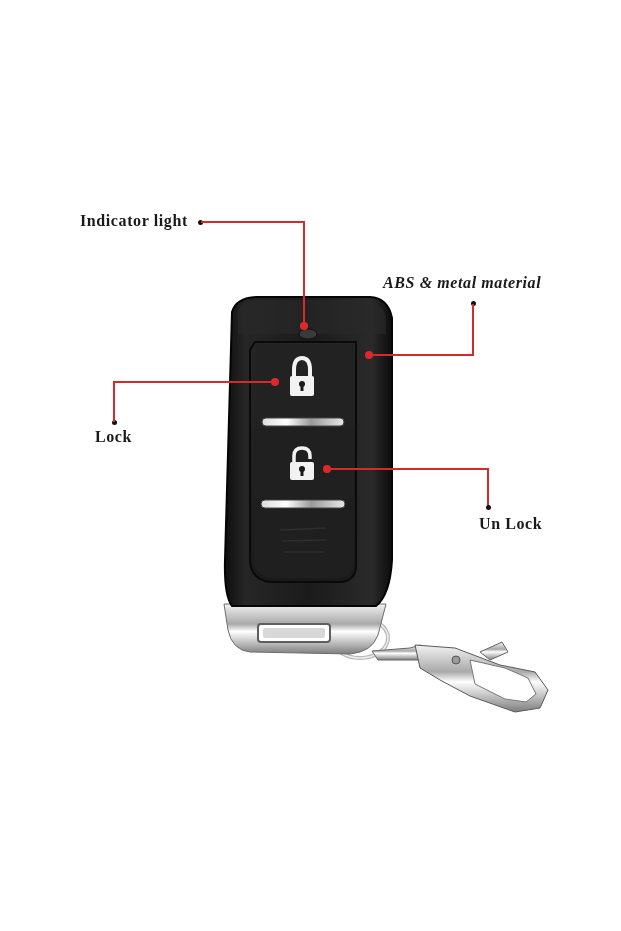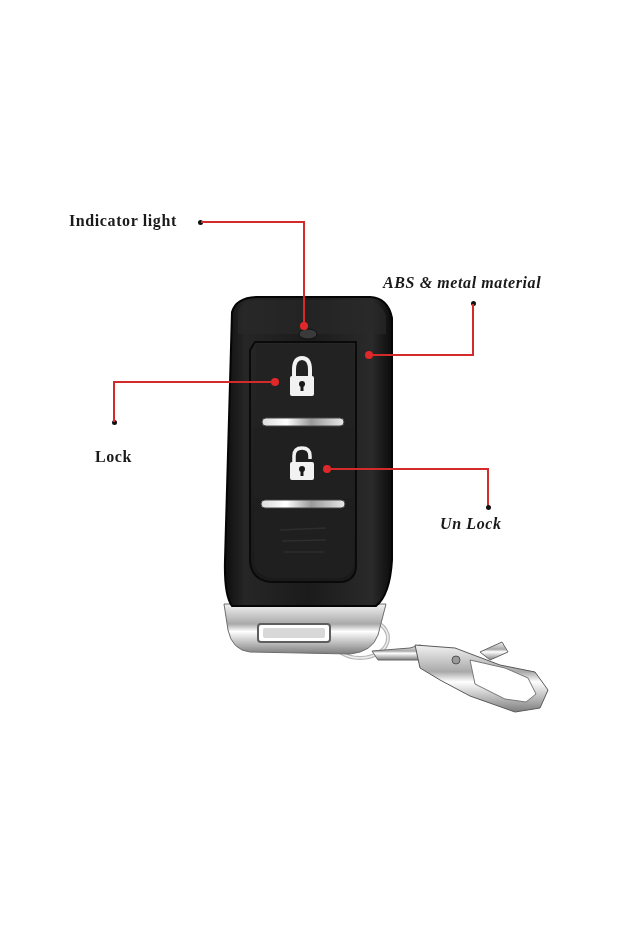--- a/index.html
+++ b/index.html
@@ -101,35 +101,35 @@
   <rect x="261" y="500" width="84" height="8" rx="4" fill="url(#chromeH)" stroke="#444" stroke-width="1"></rect>
 
   <g>
     <path d="M254,510 L354,510 L354,562 Q354,576 340,578 L272,578 Q256,576 254,562 Z" fill="#1f1f1f"></path>
     <line x1="280" y1="530" x2="326" y2="528" stroke="#2e2e2e" stroke-width="1.5"></line>
     <line x1="282" y1="541" x2="326" y2="540" stroke="#2e2e2e" stroke-width="1.5"></line>
     <line x1="284" y1="552" x2="324" y2="552" stroke="#2e2e2e" stroke-width="1.5"></line>
   </g>
 </svg>
 
-<div class="label" style="left:69px; top:212px;">Indicator light</div>
+<div class="label" style="left:80px; top:212px;">Indicator light</div>
 <div class="dot-black" style="left:198px; top:220px;"></div>
 <div class="lead-h" style="left:201px; top:221px; width:104px;"></div>
 <div class="lead-v" style="left:303px; top:221px; height:104px;"></div>
 <div class="dot-red" style="left:300px; top:322px;"></div>
 
 <div class="label" style="left:383px; top:274px;font-style:italic;">ABS &amp; metal material</div>
 <div class="dot-black" style="left:471px; top:301px;"></div>
 <div class="lead-v" style="left:472px; top:304px; height:52px;"></div>
 <div class="lead-h" style="left:370px; top:354px; width:104px;"></div>
 <div class="dot-red" style="left:365px; top:351px;"></div>
 
-<div class="label" style="left:95px; top:448px;">Lock</div>
+<div class="label" style="left:95px; top:428px;">Lock</div>
 <div class="dot-black" style="left:112px; top:420px;"></div>
 <div class="lead-v" style="left:113px; top:381px; height:41px;"></div>
 <div class="lead-h" style="left:113px; top:381px; width:162px;"></div>
 <div class="dot-red" style="left:271px; top:378px;"></div>
 
-<div class="label" style="left:440px; top:515px;font-style:italic;">Un Lock</div>
+<div class="label" style="left:479px; top:515px;">Un Lock</div>
 <div class="dot-red" style="left:323px; top:465px;"></div>
 <div class="lead-h" style="left:327px; top:468px; width:162px;"></div>
 <div class="lead-v" style="left:487px; top:468px; height:40px;"></div>
 <div class="dot-black" style="left:486px; top:505px;"></div>
 
 </body></html>

